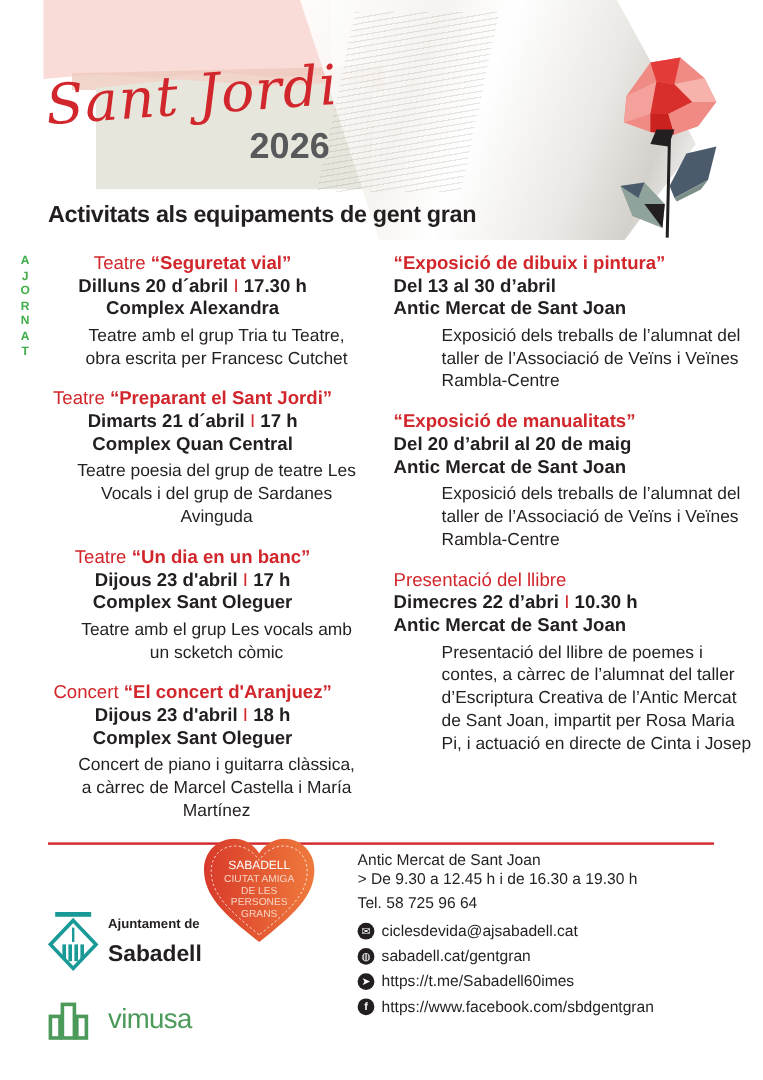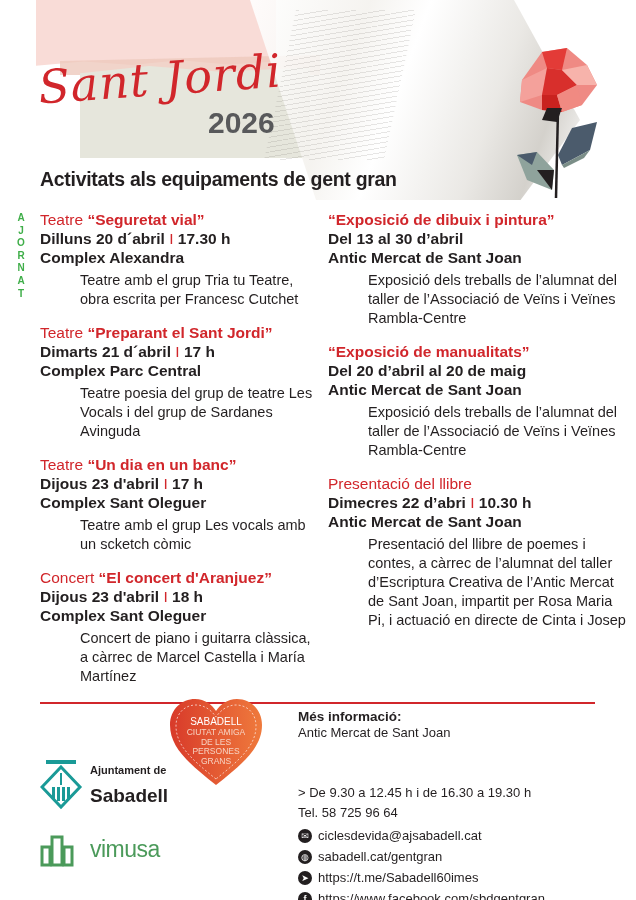--- a/index.html
+++ b/index.html
@@ -19,21 +19,21 @@
                 background:repeating-linear-gradient(170deg, rgba(120,115,110,.25) 0 1px, transparent 1px 5px);
                 transform:skewX(-12deg); opacity:.7; }
   .title-script { position:absolute; left:38px; top:52px; font-family:"DejaVu Serif", serif; font-style:italic;
                   font-size:46px; color:#d1262b; letter-spacing:1px; transform:rotate(-4deg); }
   .title-year { position:absolute; left:208px; top:106px; font-family:"Liberation Sans", sans-serif; font-weight:700;
                 font-size:30px; color:#58595b; }
   .rose { position:absolute; left:502px; top:40px; width:110px; height:160px; }
   .subtitle { position:absolute; left:40px; top:168px; font-family:Liberation Sans, sans-serif; font-weight:700;
               font-size:19.5px; color:#231f20; letter-spacing:-0.3px; }
   .col { position:absolute; top:210px; }
-  .col.left { left:40px; width:275px; }
+  .col.left { left:23px; width:275px;text-align:center; }
   .col.right { left:328px; width:300px; }
   .event { margin-bottom:14px; }
   .ev-type { color:#d1262b; font-size:15.5px; line-height:19px; }
   .ev-name { color:#d1262b; font-weight:700; font-size:15.5px; }
   .ev-date, .ev-place { font-weight:700; font-size:15.5px; line-height:19px; color:#231f20; }
   .ev-sep { color:#d1262b; font-weight:400; }
   .ev-desc { font-size:14.5px; line-height:19px; color:#231f20; margin-top:4px;margin-left:40px; }
   .postponed { position:absolute; left:14px; top:212px; width:14px; text-align:center; color:#3fae49;
                font-weight:700; font-size:10px; line-height:12.6px; }
   .postponed span { display:block; }
@@ -43,21 +43,21 @@
                 font-size:8.5px; line-height:9.5px; }
   .heart-text .big { font-size:10px; line-height:12px; display:block; }
   .heart-text .small { color:#f7d3c2; display:block; }
   .logo-ajt { position:absolute; left:40px; top:760px; width:150px; height:50px; }
   .ajt-text1 { position:absolute; left:90px; top:764px; font-weight:700; font-size:11px; color:#231f20; }
   .ajt-text2 { position:absolute; left:90px; top:785px; font-weight:700; font-size:19px; color:#231f20; }
   .vimusa { position:absolute; left:40px; top:835px; width:150px; height:32px; }
   .vimusa-text { position:absolute; left:90px; top:836px; font-size:23px; color:#4b9a5a; letter-spacing:-0.5px; }
   .info { position:absolute; left:298px; top:709px; width:330px; font-size:13px; line-height:16px; color:#231f20; }
   .info-title { font-weight:700; font-size:13.5px; }
-  .info-hours { margin-bottom:4px;margin-top:44px; }
+  .info-hours { margin-bottom:4px; }
   .contact { display:flex; align-items:center; height:21px; font-size:13px; }
   .cicon { width:14px; height:14px; border-radius:50%; background:#231f20; color:#fff; display:inline-flex;
            align-items:center; justify-content:center; font-size:9px; margin-right:6px; flex:none; }
 </style>
 </head>
 <body>
 
 <div class="hero">
   <div class="paper-pink"></div>
   <div class="paper-pink2"></div>
@@ -113,21 +113,21 @@
   <div class="event">
     <div class="ev-type">
       <span>Teatre</span>
       <span class="ev-name">“Preparant el Sant Jordi”</span>
     </div>
     <div class="ev-date">
       <span>Dimarts 21 d´abril</span>
       <span class="ev-sep">I</span>
       <span>17 h</span>
     </div>
-    <div class="ev-place">Complex Parc Central</div>
+    <div class="ev-place">Complex Quan Central</div>
     <div class="ev-desc">Teatre poesia del grup de teatre Les Vocals i del grup de Sardanes Avinguda</div>
   </div>
 
   <div class="event">
     <div class="ev-type">
       <span>Teatre</span>
       <span class="ev-name">“Un dia en un banc”</span>
     </div>
     <div class="ev-date">
       <span>Dijous 23 d'abril</span>
@@ -223,21 +223,20 @@
 <svg class="vimusa" viewBox="0 0 150 32">
   <g fill="none" stroke="#4b9a5a" stroke-width="3">
     <rect x="2" y="12" width="8" height="18"></rect>
     <rect x="12" y="2" width="10" height="28"></rect>
     <rect x="24" y="12" width="8" height="18"></rect>
   </g>
 </svg>
 <div class="vimusa-text">vimusa</div>
 
 <div class="info">
-  <div class="info-title">Més informació:</div>
   <div>Antic Mercat de Sant Joan</div>
   <div class="info-hours">&gt; De 9.30 a 12.45 h i de 16.30 a 19.30 h</div>
   <div style="margin-bottom:4px">Tel. 58 725 96 64</div>
   <div class="contact">
     <span class="cicon">✉</span>
     <span>ciclesdevida@ajsabadell.cat</span>
   </div>
   <div class="contact">
     <span class="cicon">◍</span>
     <span>sabadell.cat/gentgran</span>

